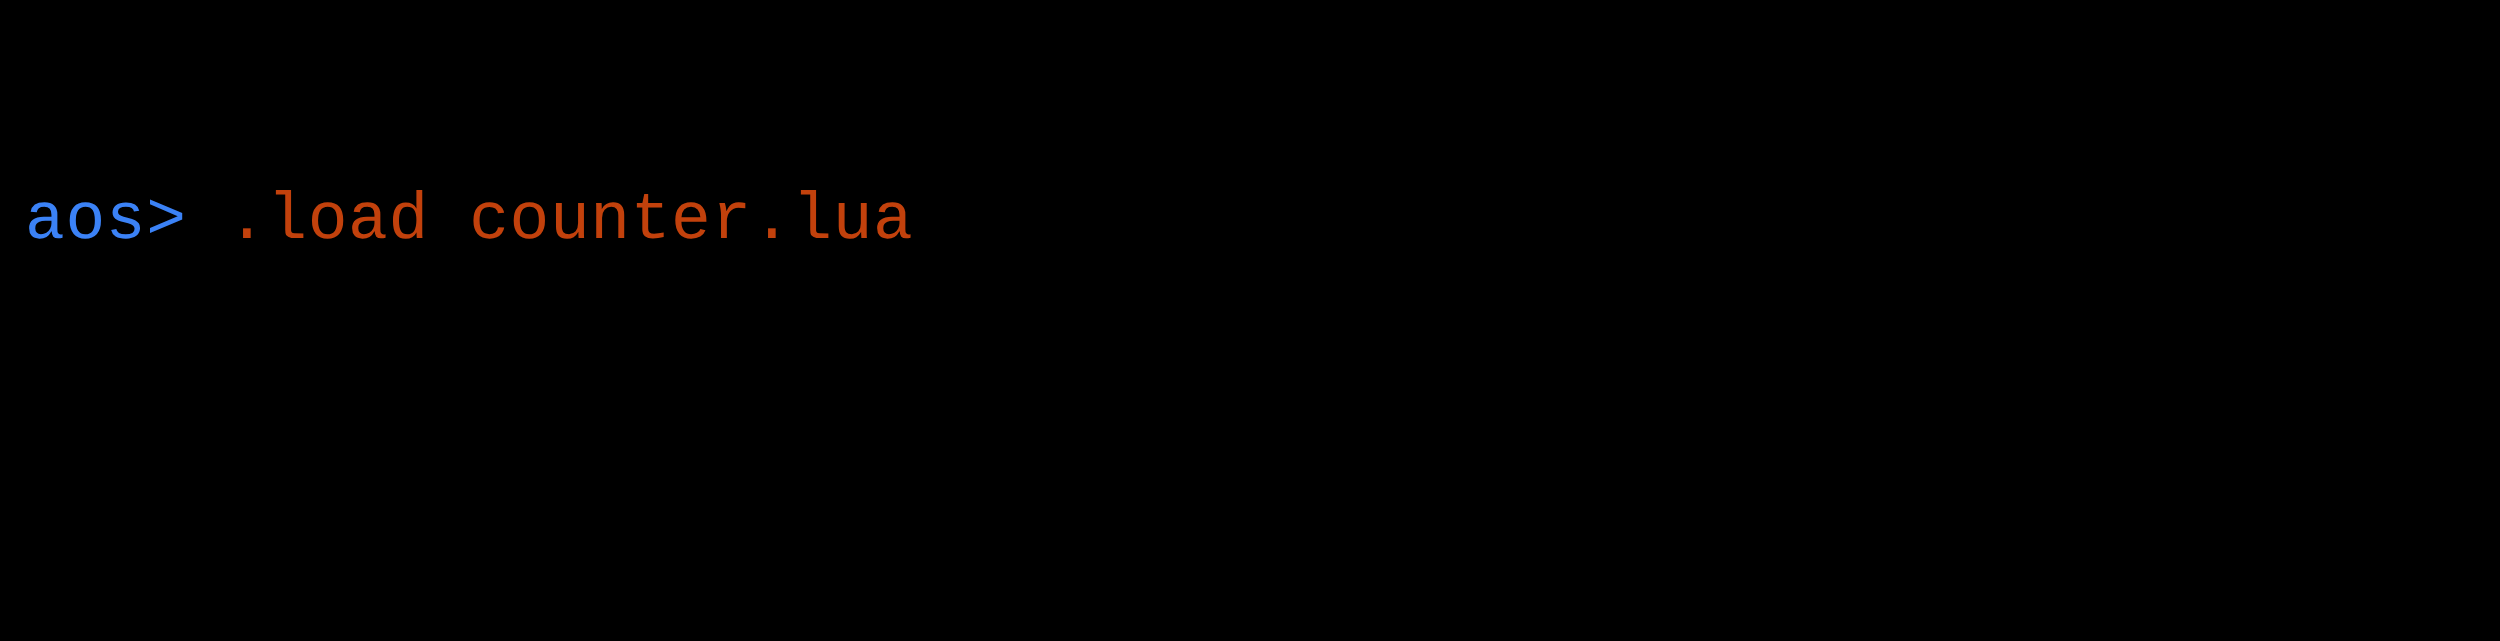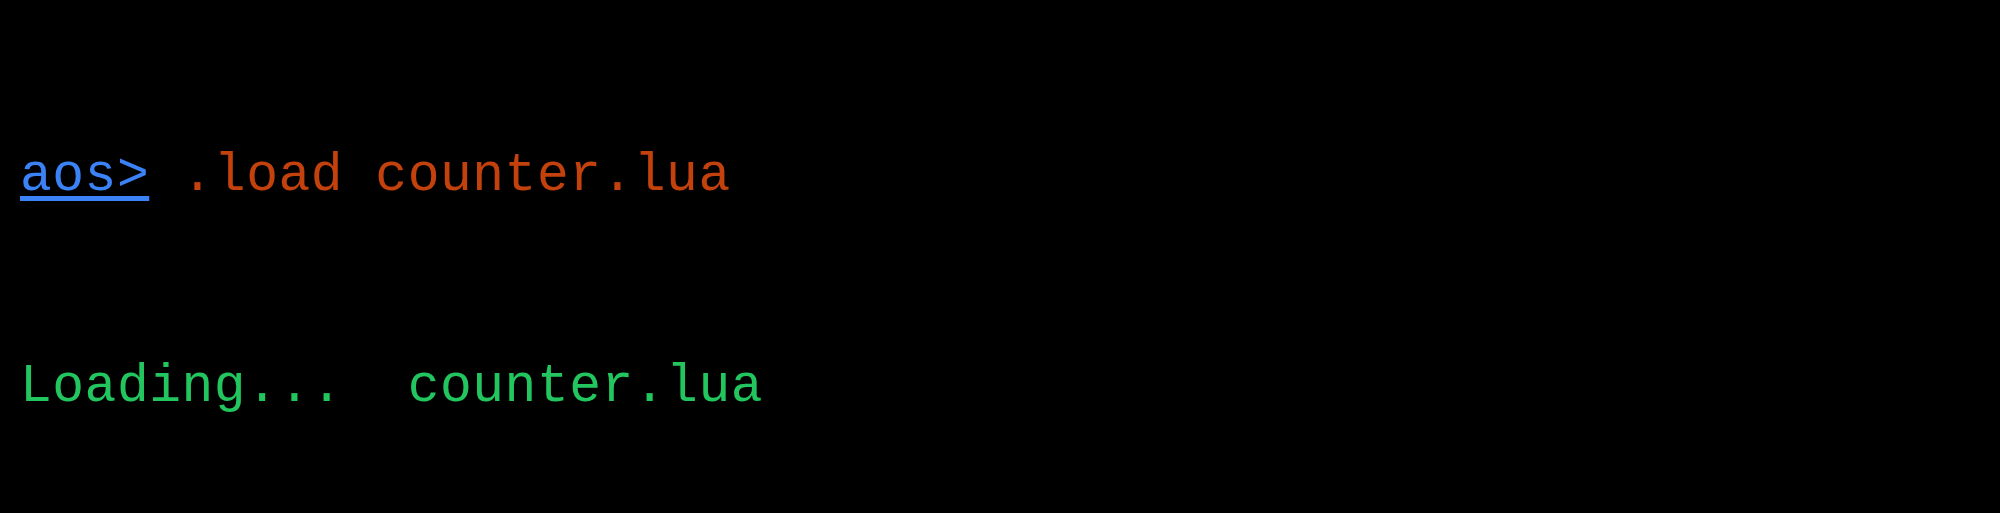--- a/index.html
+++ b/index.html
@@ -19,34 +19,32 @@
       overflow: hidden;
     }
     .terminal {
       white-space: pre;
     }
     .line {
       display: block;
     }
     .prompt {
       color: #3b82f6;
-      text-decoration: underline;
       text-decoration-color: #3b82f6;
       text-underline-offset: 6px;
     }
     .command-text {
       color: #c2410c;
     }
     .loading-text {
       color: #22c55e;
     }
   </style>
 </head>
 <body>
 
 <div class="terminal">
   <div class="line"><span class="prompt">aos&gt;</span><span class="command-text"> .load counter.lua</span></div>
-  <div class="line"><span class="loading-text">Loading...  counter.lua</span></div>
   
   
   
   
 </div>
 
 </body></html>

